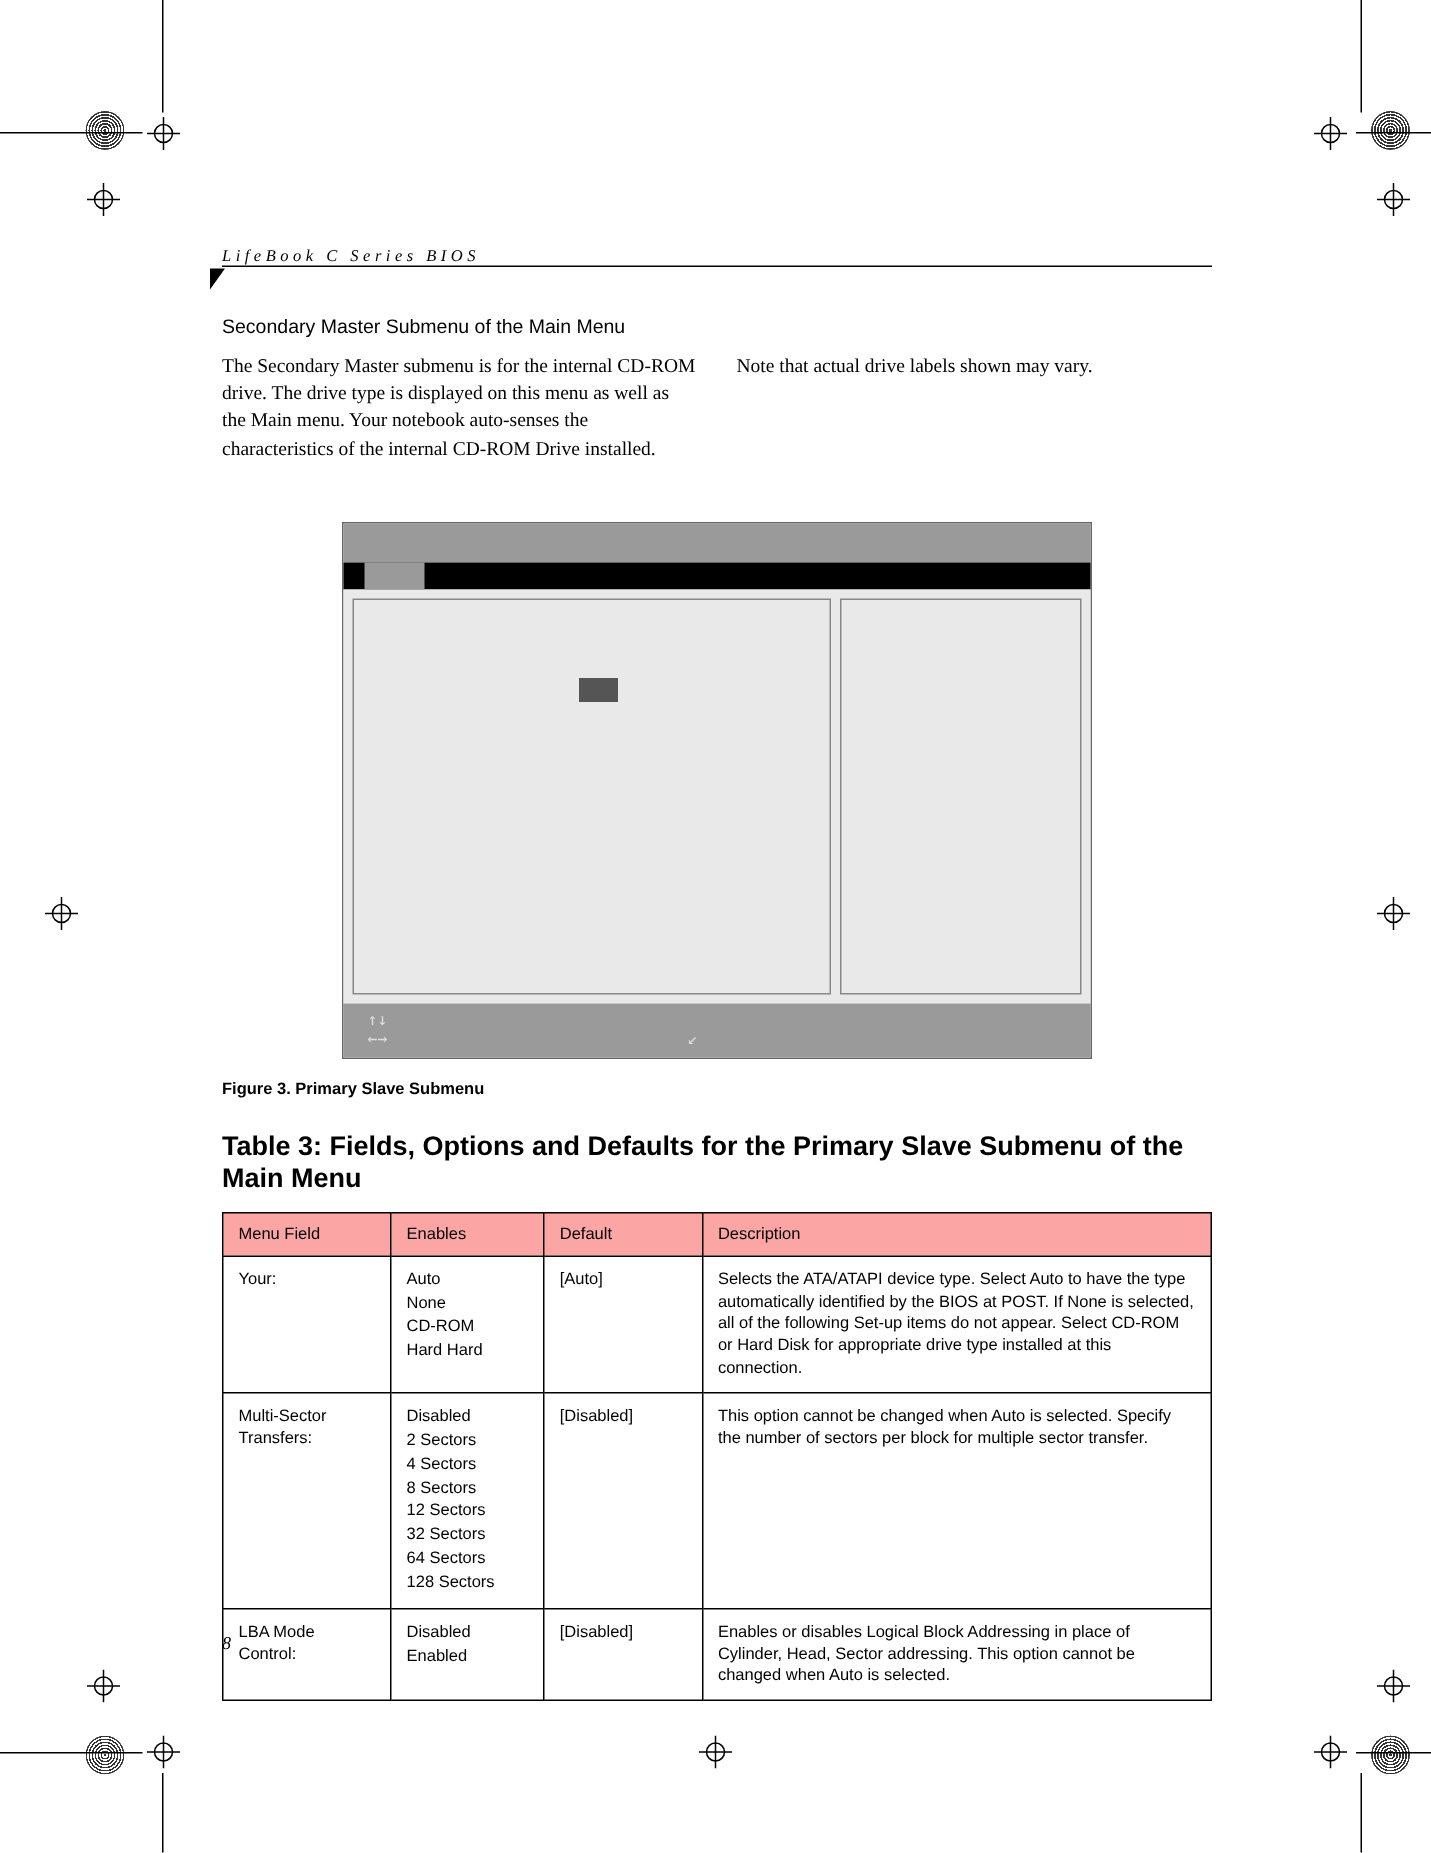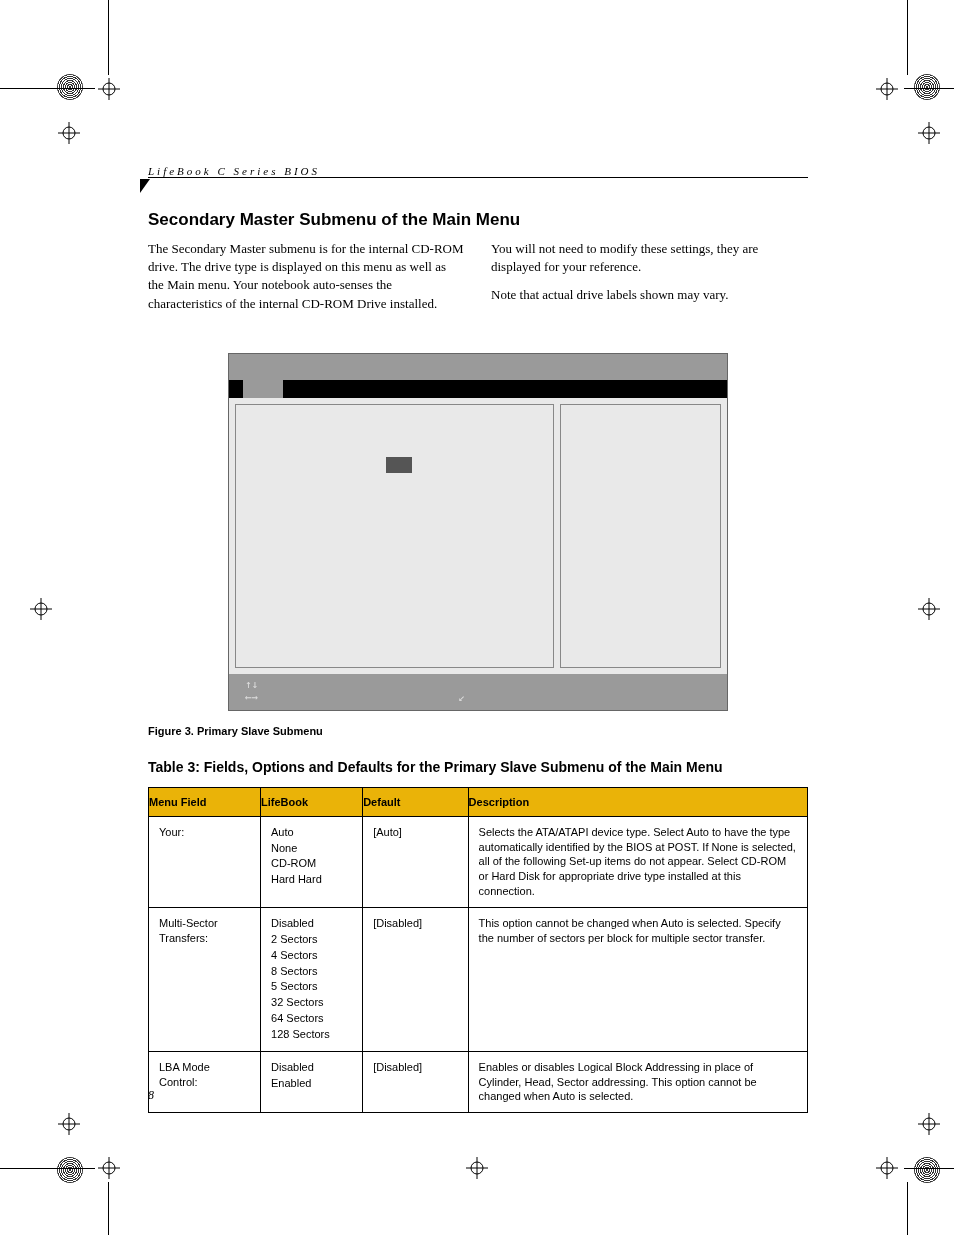--- a/index.html
+++ b/index.html
@@ -47,22 +47,22 @@
   }
   .tab-wedge {
     position: absolute;
     left: -8px; top: 14px;
     width: 0; height: 0;
     border-top: 14px solid #000;
     border-right: 10px solid transparent;
   }
   h2.section {
     font-family: Arial, Helvetica, sans-serif;
-    font-weight: bold;
-    font-size: 17px;
+    font-weight: normal;
+    font-size: 13px;
     margin-bottom: 10px;
   }
   .cols {
     display: flex;
     gap: 26px;
     font-size: 13px;
     line-height: 1.4;
   }
   .cols .col { flex: 1; }
   .cols p { margin-bottom: 10px; }
@@ -83,34 +83,34 @@
   .fig-caption {
     text-align: left;
     font-family: Arial, Helvetica, sans-serif;
     font-weight: bold;
     font-size: 11px;
     margin: 14px 0 22px 0;
   }
   .table-title {
     font-family: Arial, Helvetica, sans-serif;
     font-weight: bold;
-    font-size: 14px;
+    font-size: 18px;
     margin-bottom: 12px;
   }
   table.fields {
     width: 100%;
     border-collapse: collapse;
     font-family: Arial, Helvetica, sans-serif;
     font-size: 11px;
   }
   table.fields th {
-    background: #eab308;
+    background: #fca5a5;
     text-align: left;
-    font-weight: bold;
-    padding: 8px 0;
+    font-weight: normal;
+    padding: 8px 10px;
     border: 1px solid #000;
   }
   table.fields td {
     border: 1px solid #000;
     padding: 8px 10px;
     vertical-align: top;
     line-height: 1.35;
   }
   table.fields td.options div { margin-bottom: 1px; }
   .page-num {
@@ -234,21 +234,20 @@
   <div class="running-head">LifeBook C Series BIOS</div>
   <div class="tab-wedge"></div>
 
   <h2 class="section">Secondary Master Submenu of the Main Menu</h2>
 
   <div class="cols">
     <div class="col">
       <p>The Secondary Master submenu is for the internal CD-ROM drive. The drive type is displayed on this menu as well as the Main menu. Your notebook auto-senses the characteristics of the internal CD-ROM Drive installed.</p>
     </div>
     <div class="col">
-      <p>You will not need to modify these settings, they are displayed for your reference.</p>
       <p>Note that actual drive labels shown may vary.</p>
     </div>
   </div>
 
   <div class="bios-shot">
     <div class="bios-gray"></div>
     <div class="bios-black">
         <div class="sel"></div>
       </div>
     <div class="bios-body">
@@ -276,21 +275,21 @@
   <table class="fields">
     <colgroup>
       <col class="col-menu">
         <col class="col-opt">
         <col class="col-def">
         <col class="col-desc">
     </colgroup>
     <thead>
       <tr>
         <th>Menu Field</th>
-        <th>LifeBook</th>
+        <th>Enables</th>
         <th>Default</th>
         <th>Description</th>
       </tr>
     </thead>
     <tbody>
       <tr>
         <td>Your:</td>
         <td class="options">
           <div>Auto</div>
           <div>None</div>
@@ -300,21 +299,21 @@
         <td>[Auto]</td>
         <td>Selects the ATA/ATAPI device type. Select Auto to have the type automatically identified by the BIOS at POST. If None is selected, all of the following Set-up items do not appear. Select CD-ROM or Hard Disk for appropriate drive type installed at this connection.</td>
       </tr>
       <tr>
         <td>Multi-Sector Transfers:</td>
         <td class="options">
           <div>Disabled</div>
           <div>2 Sectors</div>
           <div>4 Sectors</div>
           <div>8 Sectors</div>
-          <div>5 Sectors</div>
+          <div>12 Sectors</div>
           <div>32 Sectors</div>
           <div>64 Sectors</div>
           <div>128 Sectors</div>
         </td>
         <td>[Disabled]</td>
         <td>This option cannot be changed when Auto is selected. Specify the number of sectors per block for multiple sector transfer.</td>
       </tr>
       <tr>
         <td>LBA Mode Control:</td>
         <td class="options">

